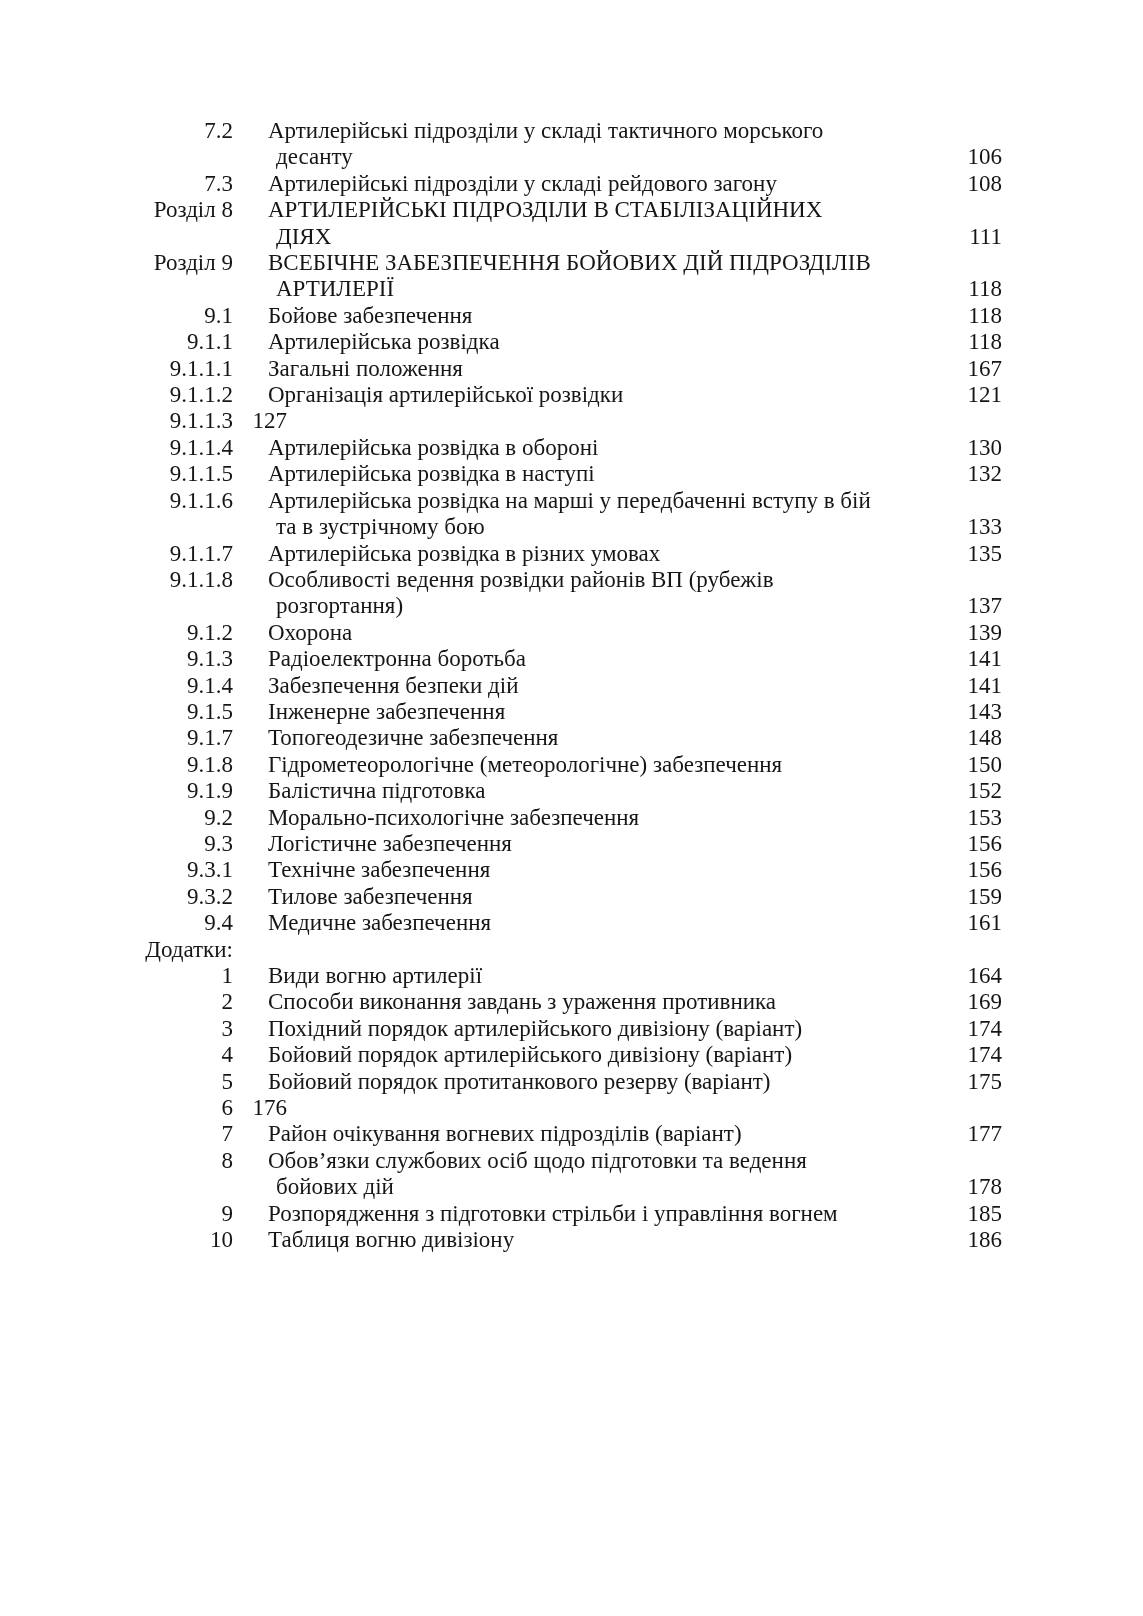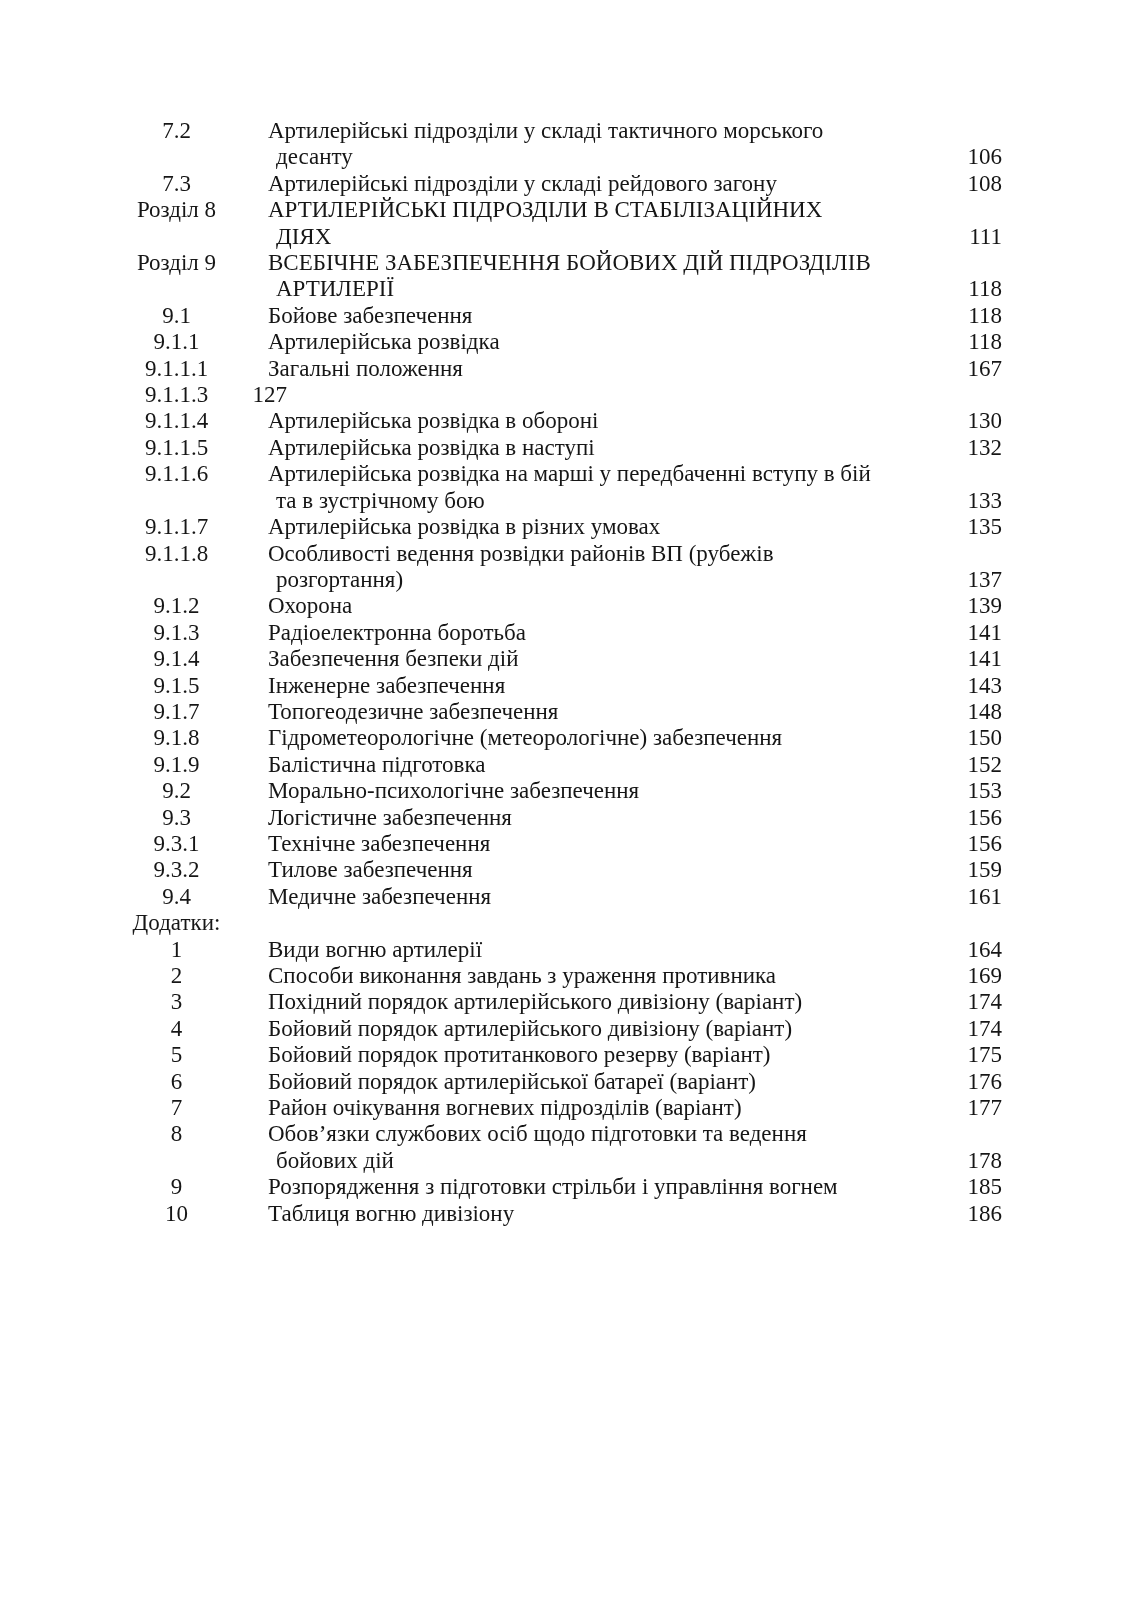--- a/index.html
+++ b/index.html
@@ -23,21 +23,21 @@
     right: 141px;
     font-size: 23px;
     line-height: 26.4px;
   }
   .toc-row {
     display: flex;
     align-items: flex-start;
   }
   .toc-label {
     flex: 0 0 113px;
-    text-align: center;
+    text-align: right;
     white-space: nowrap;
   }
   .toc-titles {
     flex: 1 1 auto;
     min-width: 0;
     padding-left: 17px;
   }
   .toc-line {
     display: block;
     white-space: nowrap;
@@ -104,20 +104,27 @@
         <span class="toc-page">118</span>
       </div>
       <div class="toc-row">
         <span class="toc-label">9.1.1.1</span>
         <span class="toc-titles">
           <span class="toc-line">Загальні положення</span>
         </span>
         <span class="toc-page">167</span>
       </div>
       <div class="toc-row">
+        <span class="toc-label">9.1.1.2</span>
+        <span class="toc-titles">
+          <span class="toc-line">Організація артилерійської розвідки</span>
+        </span>
+        <span class="toc-page">121</span>
+      </div>
+      <div class="toc-row">
         <span class="toc-label">9.1.1.3</span>
         <span class="toc-page">127</span>
       </div>
       <div class="toc-row">
         <span class="toc-label">9.1.1.4</span>
         <span class="toc-titles">
           <span class="toc-line">Артилерійська розвідка в обороні</span>
         </span>
         <span class="toc-page">130</span>
       </div>
@@ -270,23 +277,20 @@
       </div>
       <div class="toc-row">
         <span class="toc-label">5</span>
         <span class="toc-titles">
           <span class="toc-line">Бойовий порядок протитанкового резерву (варіант)</span>
         </span>
         <span class="toc-page">175</span>
       </div>
       <div class="toc-row">
         <span class="toc-label">6</span>
-        <span class="toc-titles">
-          <span class="toc-line">Бойовий порядок артилерійської батареї (варіант)</span>
-        </span>
         <span class="toc-page">176</span>
       </div>
       <div class="toc-row">
         <span class="toc-label">7</span>
         <span class="toc-titles">
           <span class="toc-line">Район очікування вогневих підрозділів (варіант)</span>
         </span>
         <span class="toc-page">177</span>
       </div>
       <div class="toc-row">

